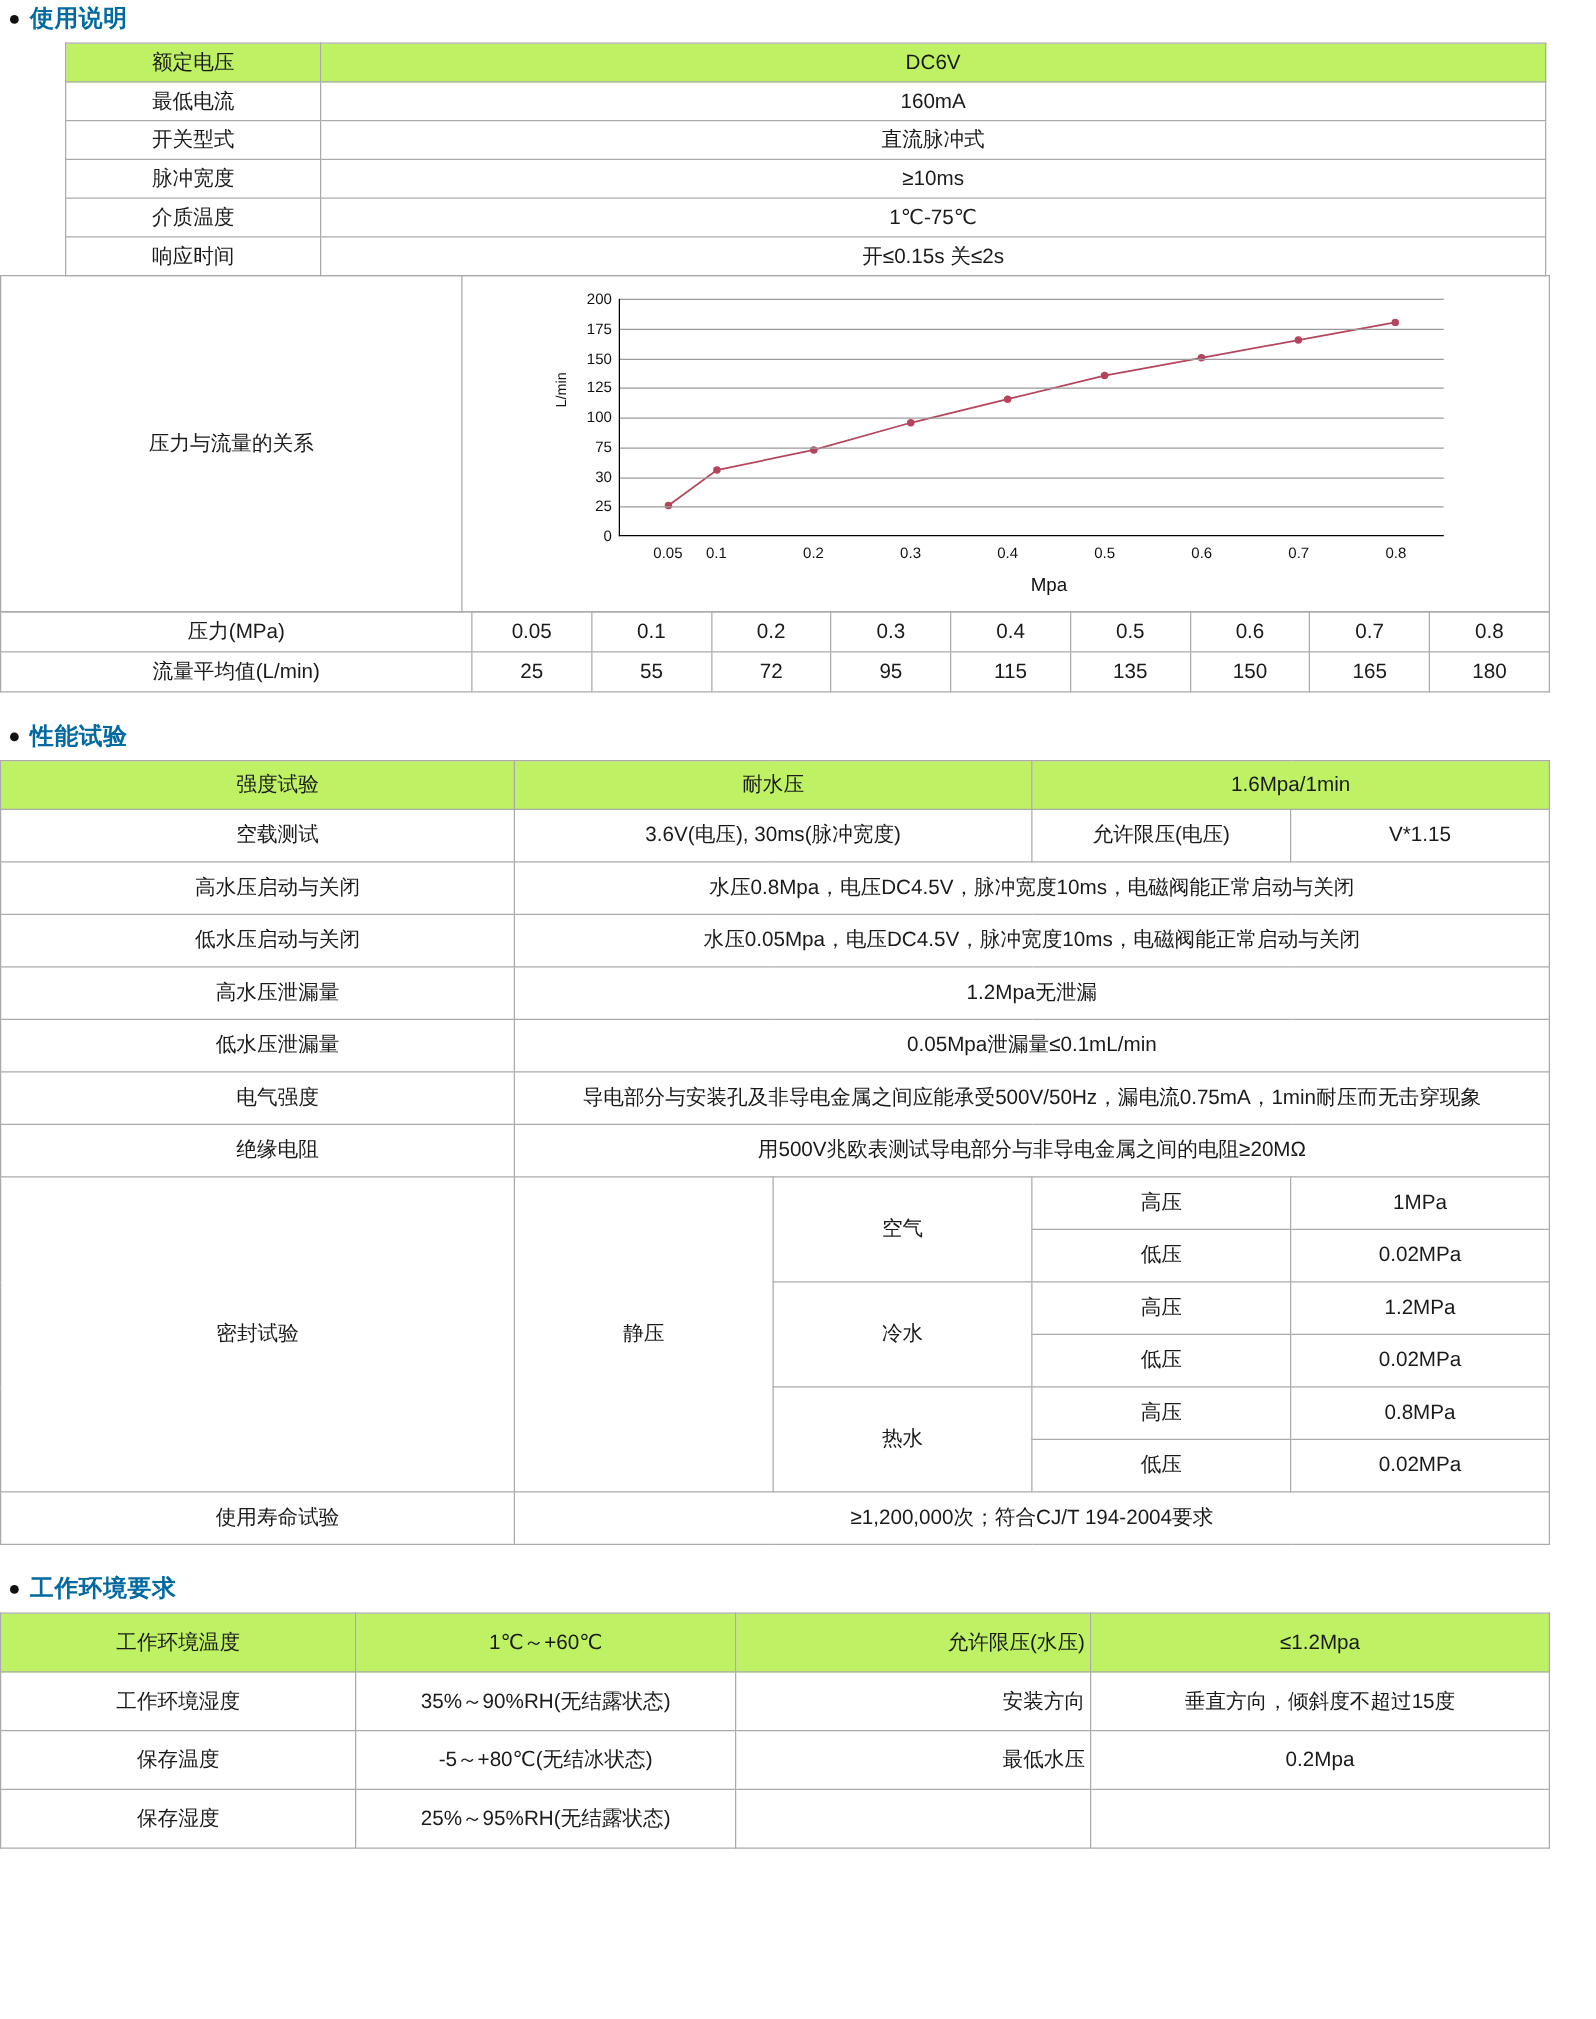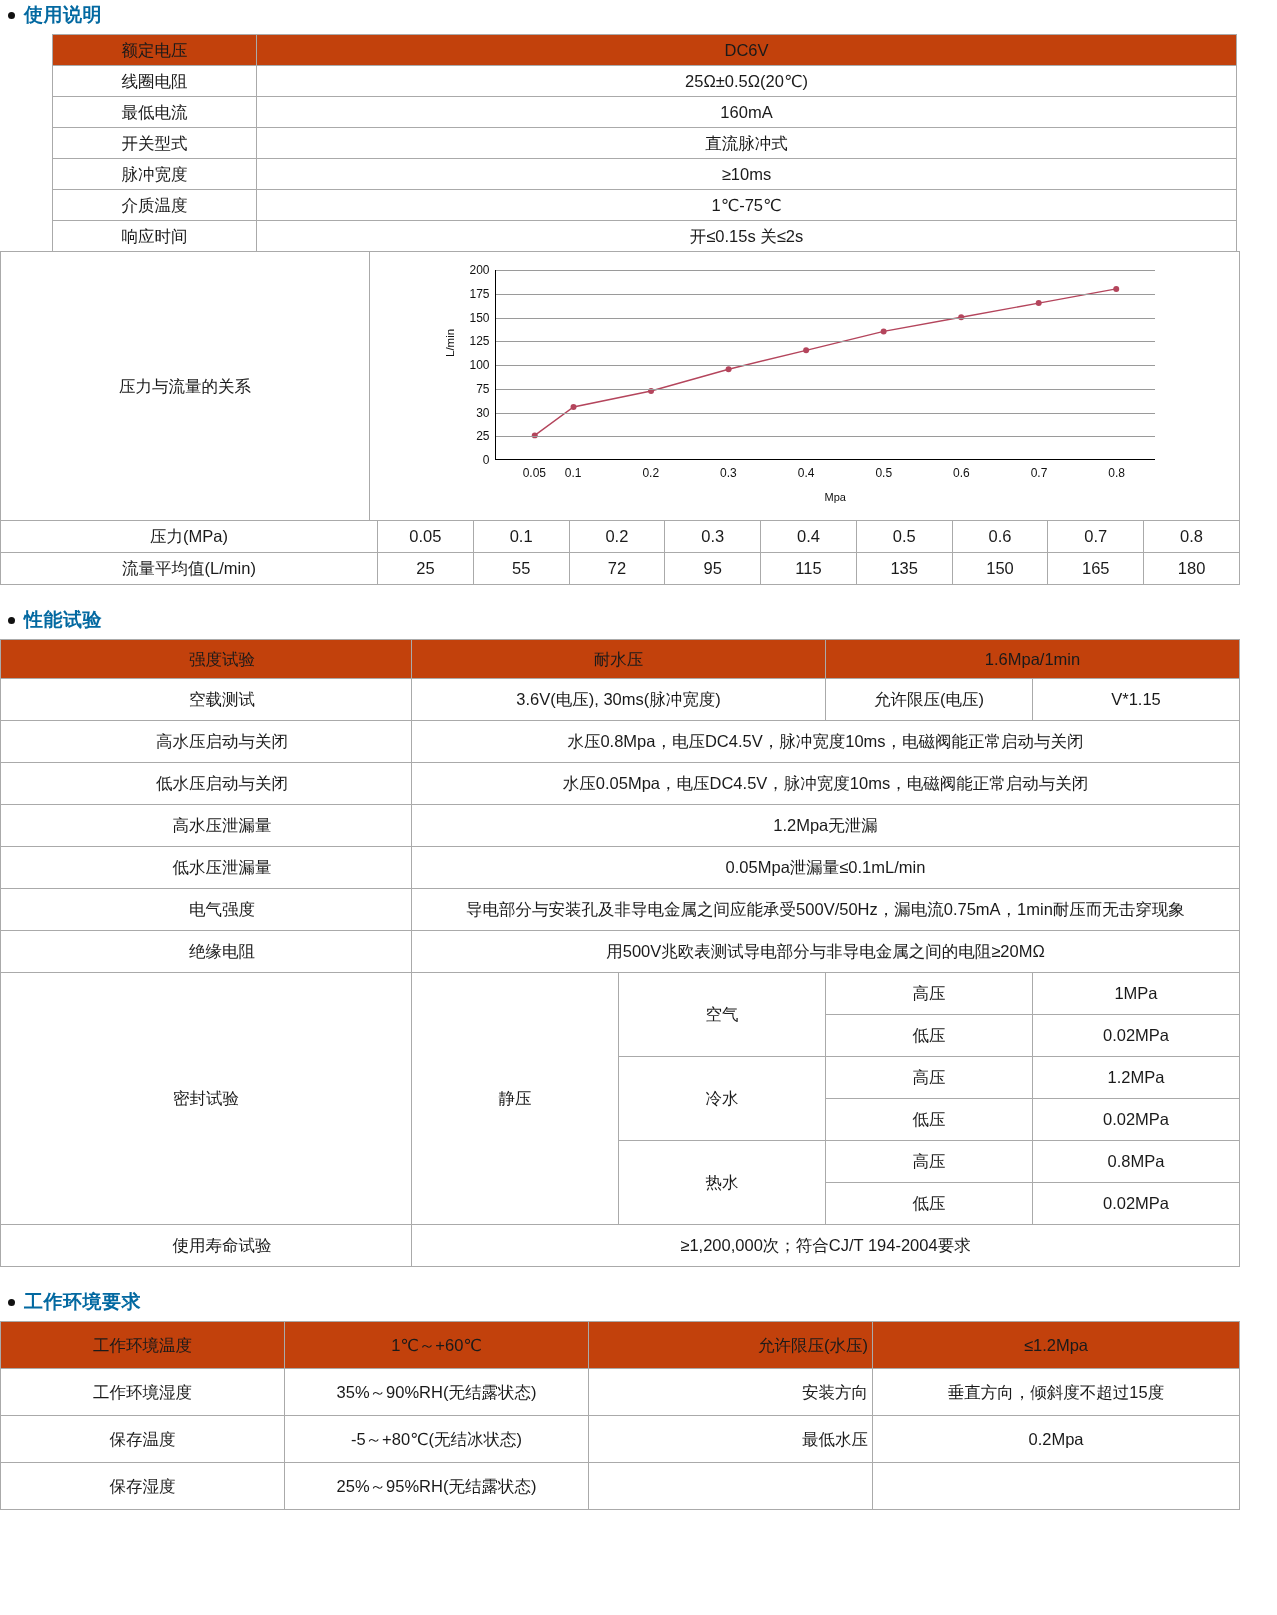--- a/index.html
+++ b/index.html
@@ -51,21 +51,21 @@
   }
   td, th {
     border: 1px solid #aaaaaa;
     text-align: center;
     vertical-align: middle;
     font-weight: normal;
     padding: 0 4px;
     line-height: 1.35;
   }
   .shade {
-    background: #c2410c;
+    background: #bef264;
   }
 
   
   .spec-table {
     width: 1185px;
     margin-left: 52px;
   }
   .spec-table td { height: 30px; }
   .spec-table .label-col { width: 195px; }
 
@@ -129,21 +129,21 @@
     font-size: 11.5px;
     transform: rotate(-90deg);
     transform-origin: left top;
     white-space: nowrap;
     color: #111;
   }
   .axis-x-label {
     position: absolute;
     left: 390px;
     top: 228px;
-    font-size: 11px;
+    font-size: 15px;
     color: #111;
   }
   .chart-svg {
     position: absolute;
     left: 0;
     top: 0;
     width: 100%;
     height: 100%;
     overflow: visible;
   }
@@ -189,24 +189,20 @@
   <div class="section-heading heading-1">
     <span class="bullet"></span>
     <span>使用说明</span>
   </div>
 
   <table class="spec-table">
     <tbody>
       <tr>
         <td class="label-col shade">额定电压</td>
         <td class="shade">DC6V</td>
-      </tr>
-      <tr>
-        <td class="label-col">线圈电阻</td>
-        <td>25Ω±0.5Ω(20℃)</td>
       </tr>
       <tr>
         <td class="label-col">最低电流</td>
         <td>160mA</td>
       </tr>
       <tr>
         <td class="label-col">开关型式</td>
         <td>直流脉冲式</td>
       </tr>
       <tr>

